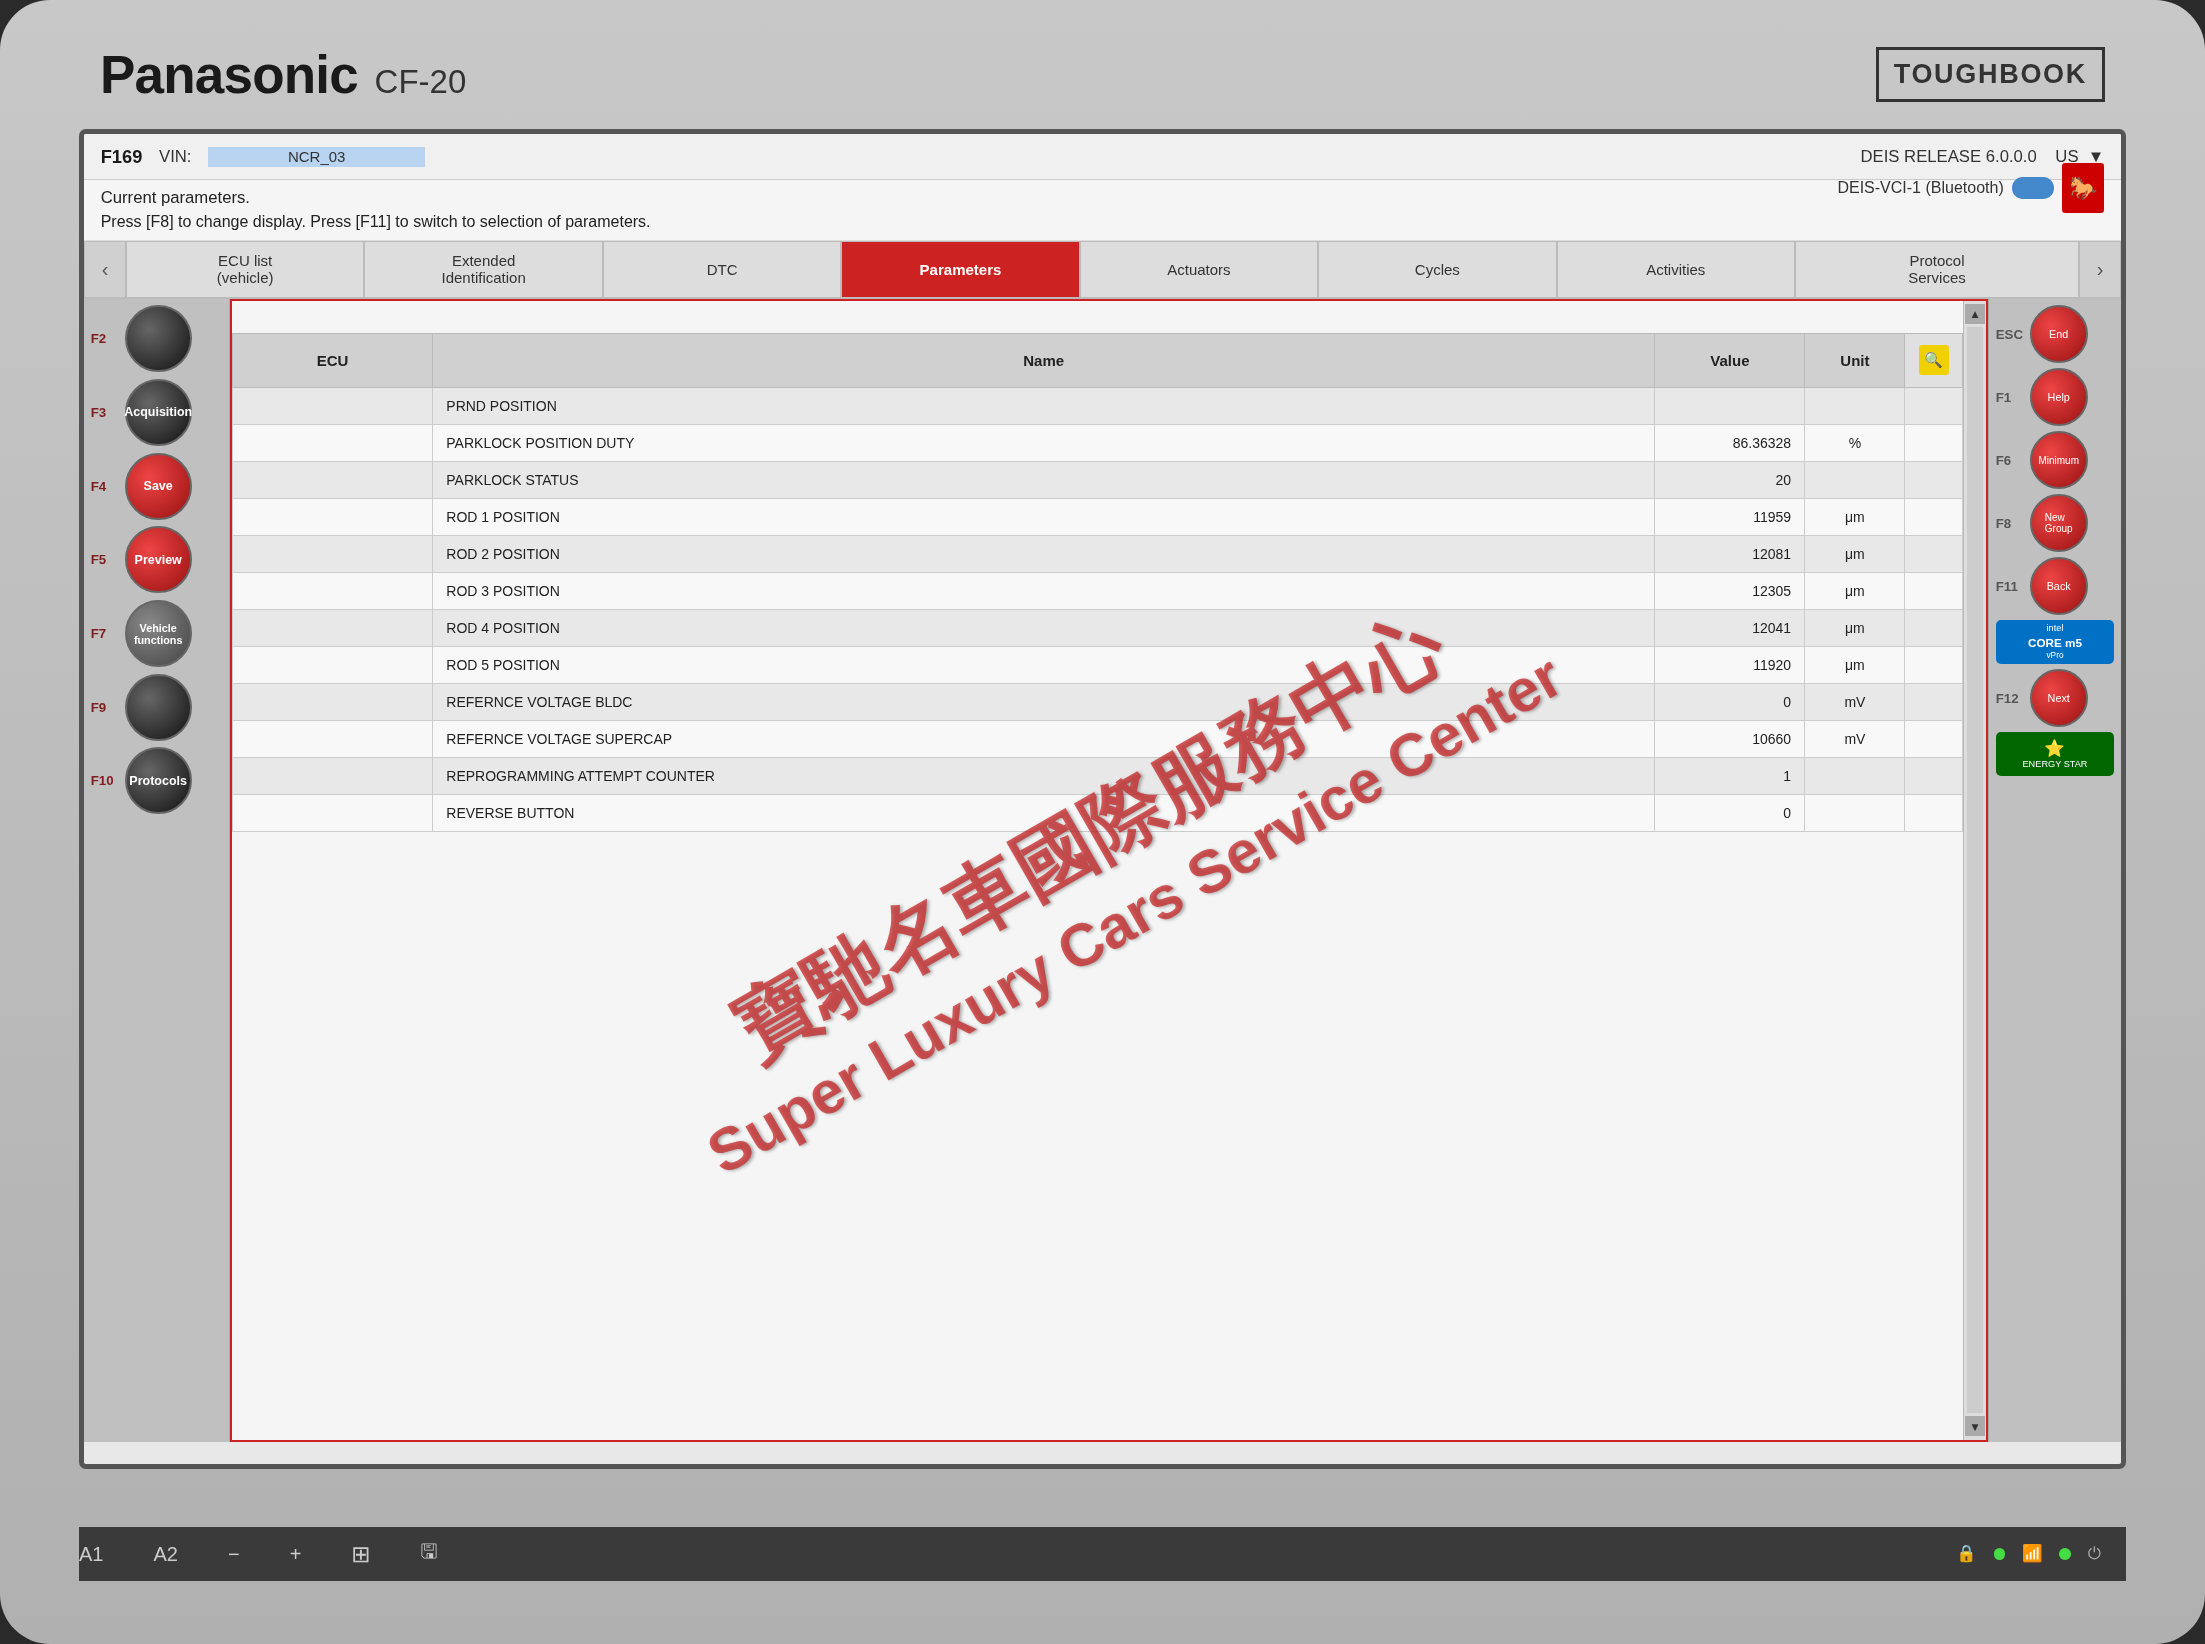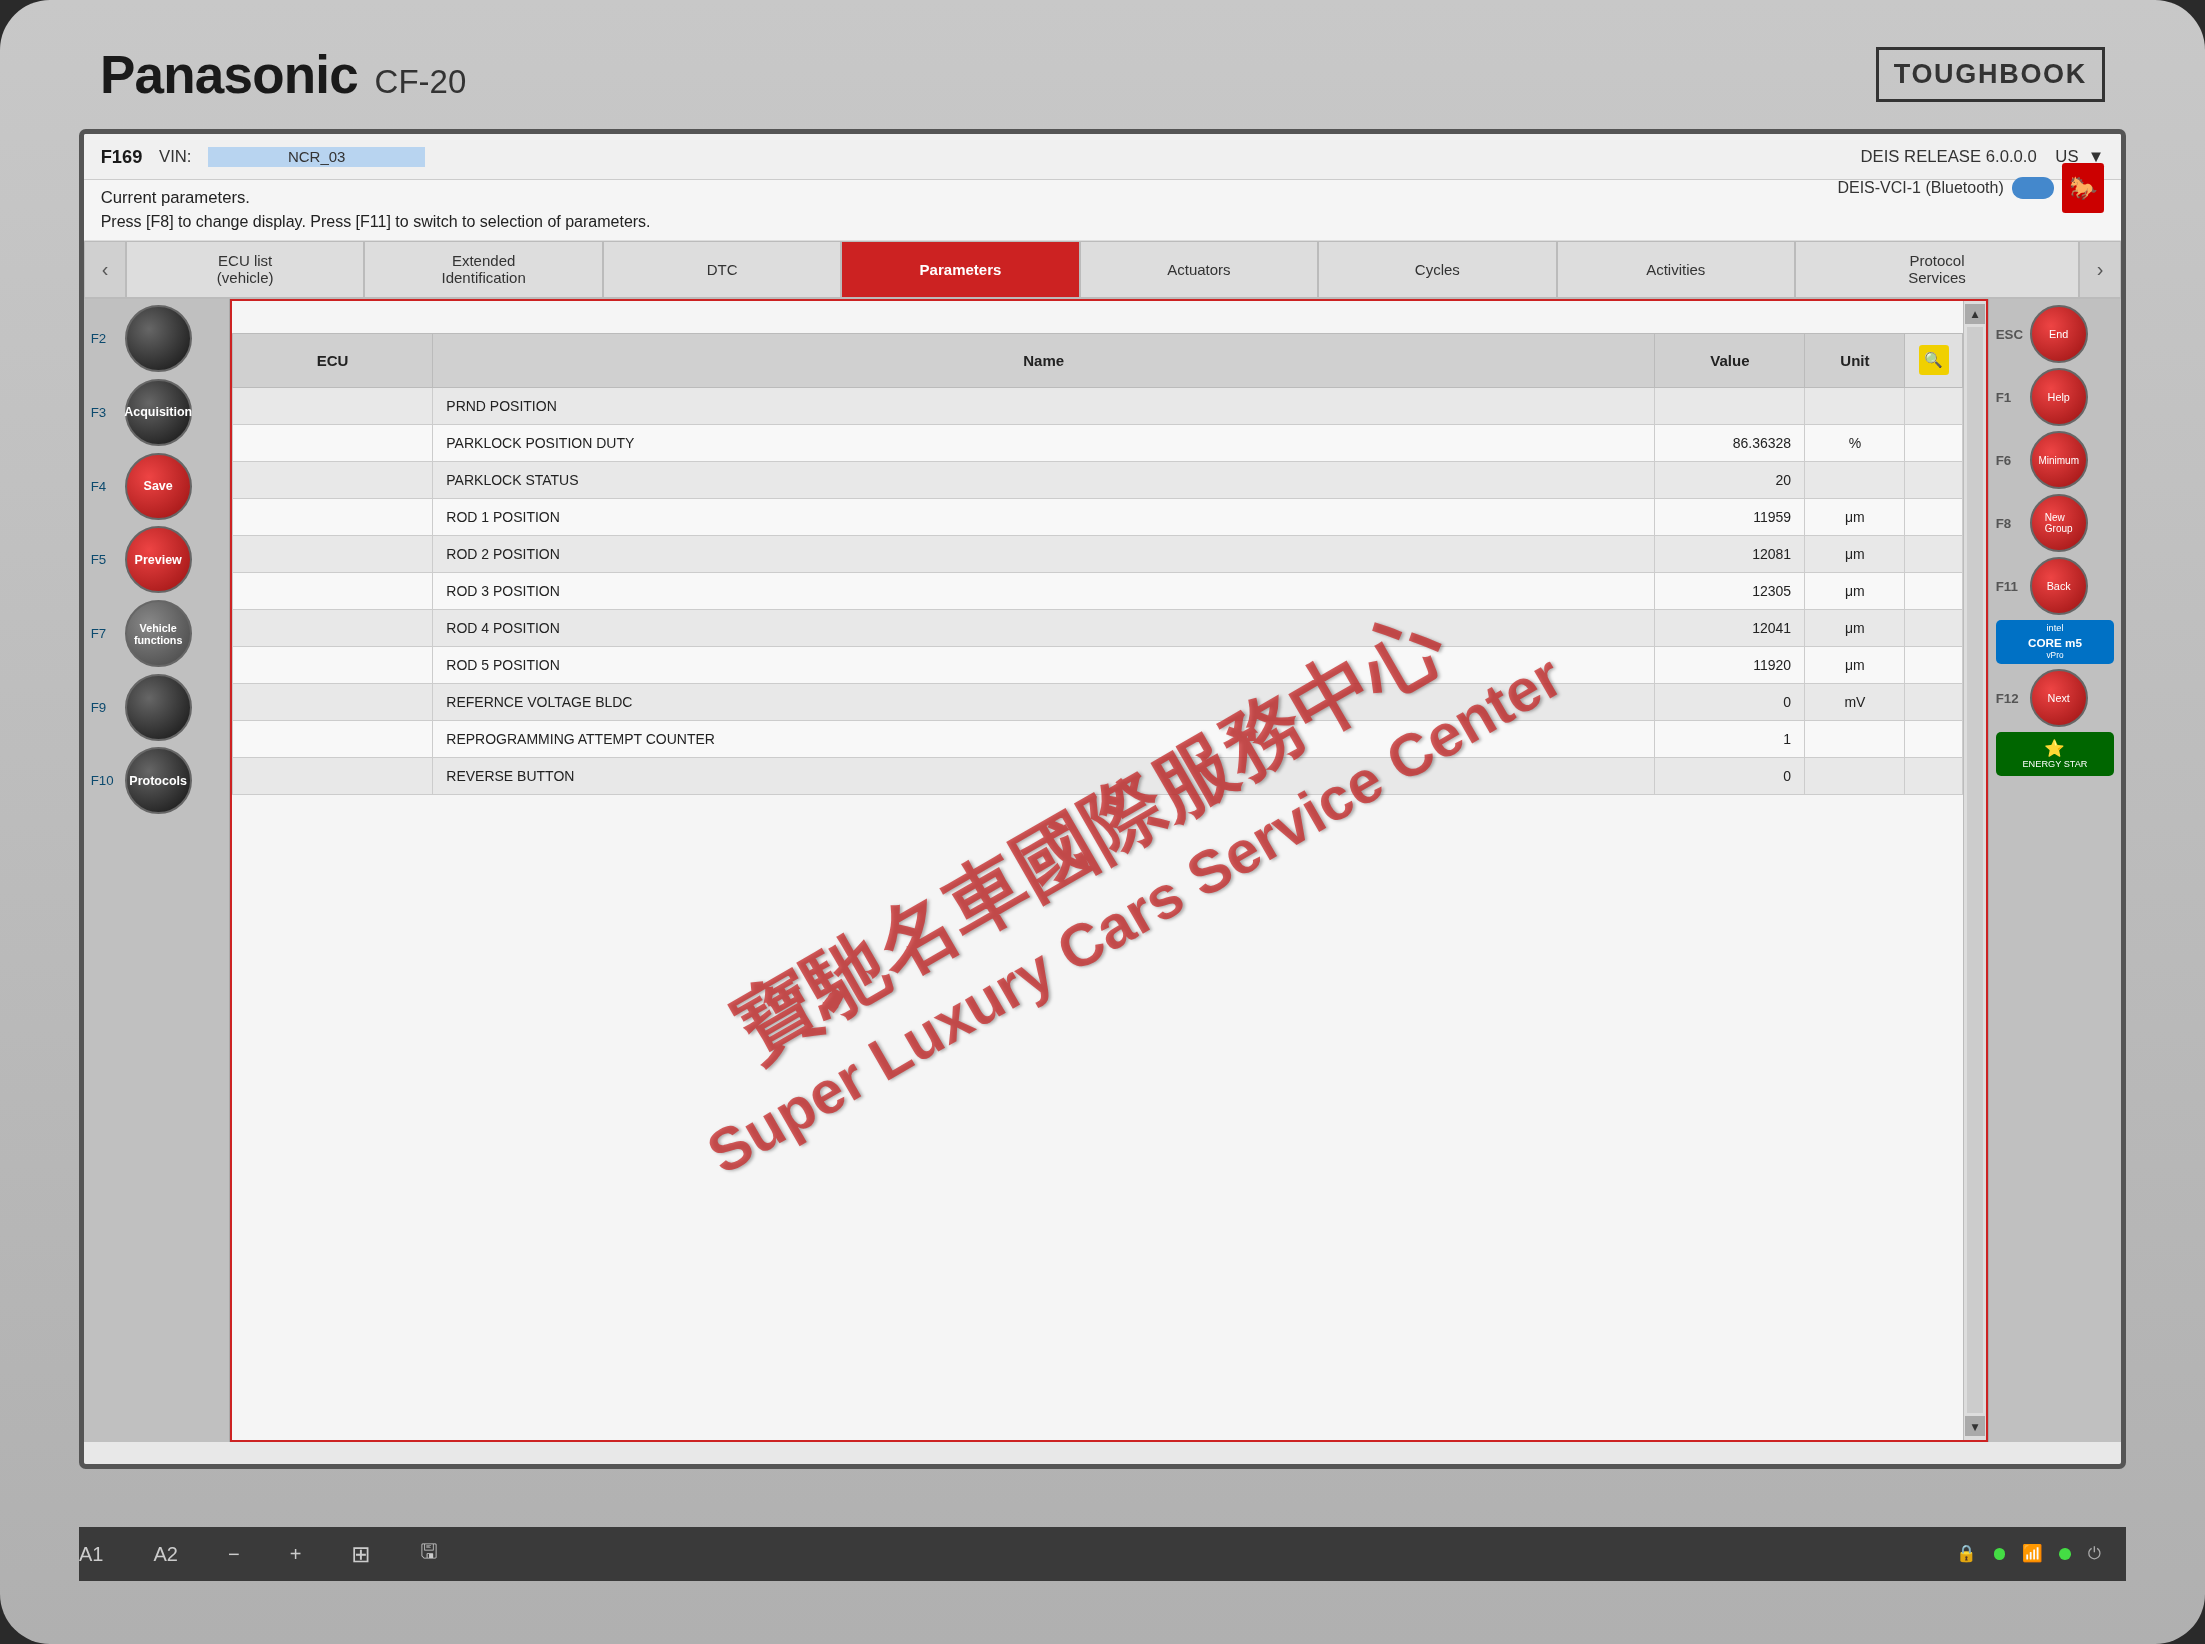--- a/index.html
+++ b/index.html
@@ -207,23 +207,23 @@
       gap: 6.7px;
       border-right: 1.7px solid #aaa;
     }
     .side-btn {
       display: flex;
       align-items: center;
       gap: 5px;
     }
     .fn-label {
       font-size: 13.3px;
-      color: #0c4a6e;
+      color: #7f1d1d;
       width: 29px;
-      font-weight: 400;
+      font-weight: 700;
     }
     .round-btn {
       width: 67px;
       height: 67px;
       border-radius: 50%;
       display: flex;
       align-items: center;
       justify-content: center;
       font-size: 12.5px;
       font-weight: 700;
@@ -591,20 +591,27 @@
   </tr>
                   <tr>
     <td></td>
     <td>REFERNCE VOLTAGE BLDC</td>
     <td style="text-align:right">0</td>
     <td style="text-align:center">mV</td>
     <td></td>
   </tr>
                   <tr>
     <td></td>
+    <td>REFERNCE VOLTAGE SUPERCAP</td>
+    <td style="text-align:right">10660</td>
+    <td style="text-align:center">mV</td>
+    <td></td>
+  </tr>
+                  <tr>
+    <td></td>
     <td>REPROGRAMMING ATTEMPT COUNTER</td>
     <td style="text-align:right">1</td>
     <td style="text-align:center"></td>
     <td></td>
   </tr>
                   <tr>
     <td></td>
     <td>REVERSE BUTTON</td>
     <td style="text-align:right">0</td>
     <td style="text-align:center"></td>

